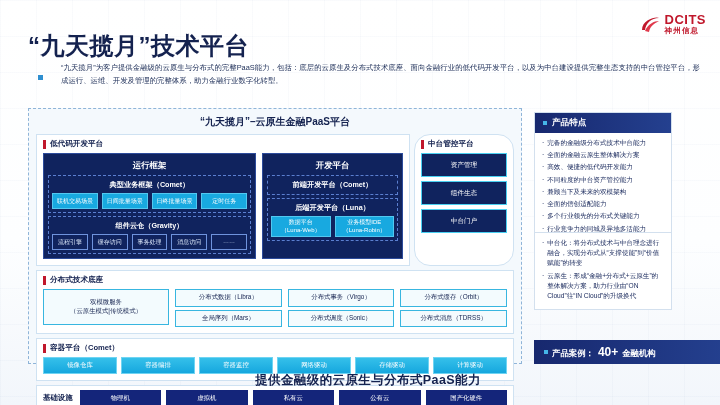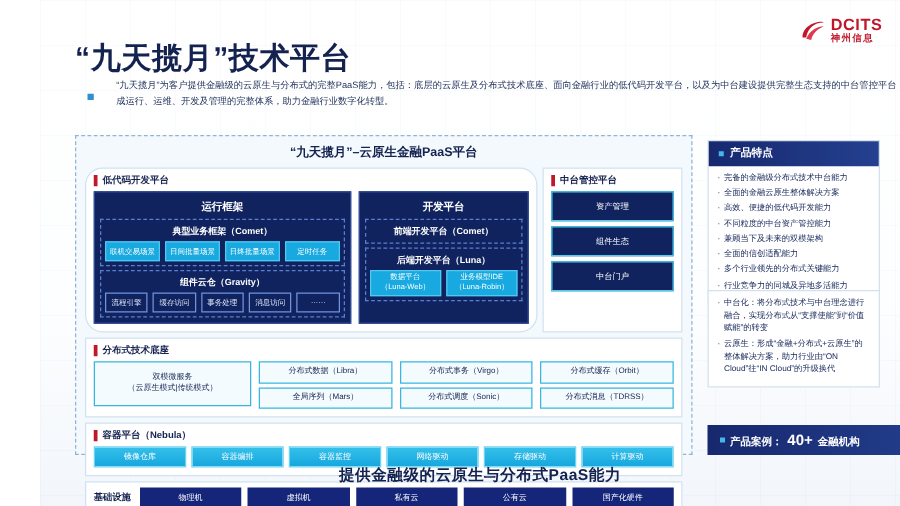--- a/index.html
+++ b/index.html
@@ -3,21 +3,21 @@
 <meta charset="utf-8">
 <style>
   html,body{margin:0;padding:0;}
   body{
     width:720px;height:405px;
     font-family:"Liberation Sans","DejaVu Sans",sans-serif;
     background:#ffffff;
     overflow:hidden;
     position:relative;
   }
-  .slide{position:absolute;inset:0;background:linear-gradient(180deg,#ffffff 0%,#fdfeff 60%,#f2f6fb 100%);margin-left:32px;}
+  .slide{position:absolute;inset:0;background:linear-gradient(180deg,#ffffff 0%,#fdfeff 60%,#f2f6fb 100%);}
   
   .wm{position:absolute;inset:0;pointer-events:none;
       background-image:linear-gradient(90deg,rgba(30,70,140,.022) 1px,transparent 1px),
                        linear-gradient(180deg,rgba(30,70,140,.022) 1px,transparent 1px);
       background-size:36px 36px;}
 
   
   .logo{position:absolute;right:14px;top:13px;display:flex;align-items:center;gap:4px;}
   .logo-mark{width:22px;height:20px;position:relative;}
   .logo-mark svg{display:block;}
@@ -116,21 +116,21 @@
 
   <div class="intro">
     <span class="bullet"></span>
     <p>“九天揽月”为客户提供金融级的云原生与分布式的完整PaaS能力，包括：底层的云原生及分布式技术底座、面向金融行业的低代码开发平台，以及为中台建设提供完整生态支持的中台管控平台，形成运行、运维、开发及管理的完整体系，助力金融行业数字化转型。</p>
   </div>
 
   <div class="diagram">
     <div class="diagram-title">“九天揽月”–云原生金融PaaS平台</div>
 
     <div style="display:flex;gap:4px;margin:0 5px 4px;">
-      <div class="row-card" style="flex:1;margin:0;border-radius:14px;">
+      <div class="row-card" style="flex:1;margin:0;">
         <div class="sec-head">
           <span class="tick"></span>
           <span>低代码开发平台</span>
         </div>
         <div class="lc-body">
 
           <div class="panel" style="flex:1.55;">
             <div class="panel-title">运行框架</div>
             <div class="sub">
               <div class="sub-title">典型业务框架（Comet）</div>
@@ -168,21 +168,21 @@
                 <span class="chip two">
                   <span>业务模型IDE</span><br>
                   <span>（Luna-Robin）</span>
                 </span>
               </div>
             </div>
           </div>
         </div>
       </div>
 
-      <div class="row-card" style="width:112px;margin:0;">
+      <div class="row-card" style="width:100px;margin:0;border-radius:16px;">
         <div class="sec-head">
           <span class="tick"></span>
           <span>中台管控平台</span>
         </div>
         <div style="display:flex;flex-direction:column;gap:4px;">
           <span class="chip" style="background:#10235e;border:1px solid #4ad0f2;padding:6.5px 0;font-size:6.6px;">资产管理</span>
           <span class="chip" style="background:#10235e;border:1px solid #4ad0f2;padding:6.5px 0;font-size:6.6px;">组件生态</span>
           <span class="chip" style="background:#10235e;border:1px solid #4ad0f2;padding:6.5px 0;font-size:6.6px;">中台门户</span>
         </div>
       </div>
@@ -211,21 +211,21 @@
         <div class="base-col">
           <div class="base-cell">分布式缓存（Orbit）</div>
           <div class="base-cell">分布式消息（TDRSS）</div>
         </div>
       </div>
     </div>
 
     <div class="row-card">
       <div class="sec-head">
         <span class="tick"></span>
-        <span>容器平台（Nebula）</span>
+        <span>容器平台（Comet）</span>
       </div>
       <div class="cont-row">
         <span class="cont-chip">镜像仓库</span>
         <span class="cont-chip">容器编排</span>
         <span class="cont-chip">容器监控</span>
         <span class="cont-chip">网络驱动</span>
         <span class="cont-chip">存储驱动</span>
         <span class="cont-chip">计算驱动</span>
       </div>
     </div>

